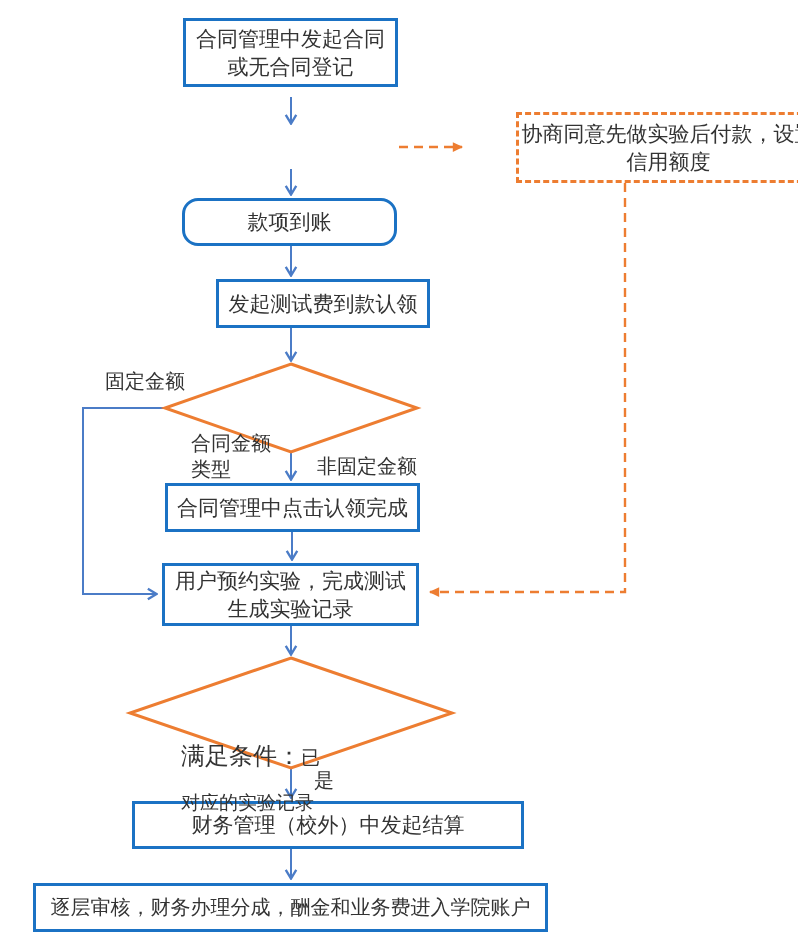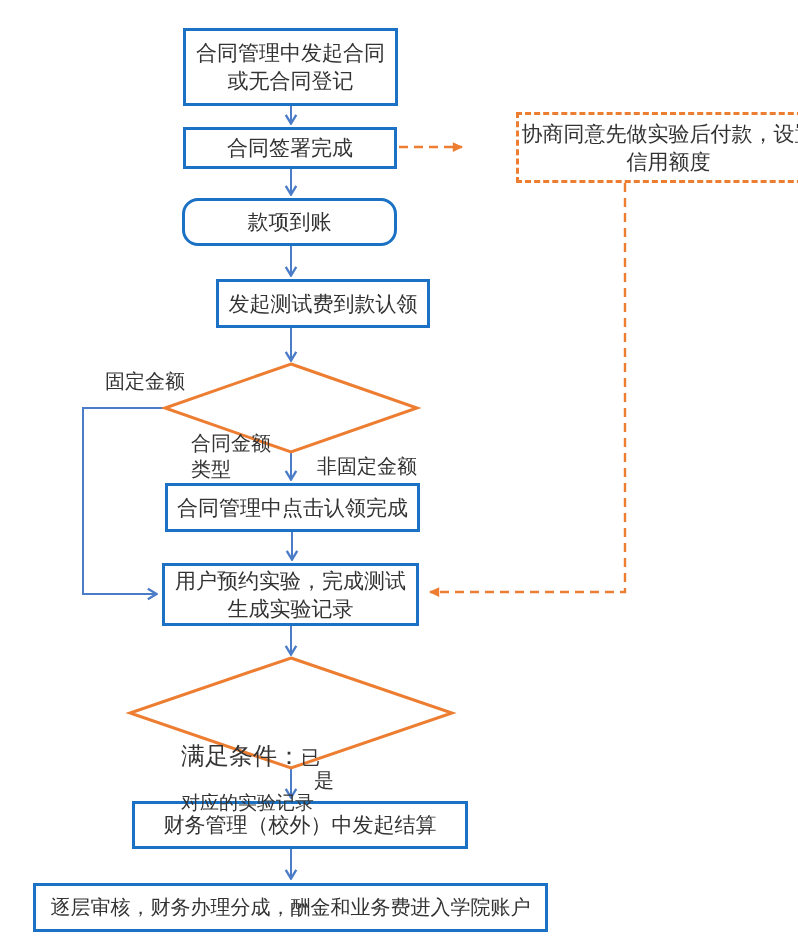--- a/index.html
+++ b/index.html
@@ -82,35 +82,34 @@
     <line class="cb" x1="292" y1="532" x2="292" y2="559" marker-end="url(#ab)"></line>
     <line class="cb" x1="291" y1="626" x2="291" y2="654" marker-end="url(#ab)"></line>
     <line class="cb" x1="291" y1="769" x2="291" y2="797" marker-end="url(#ab)"></line>
     <line class="cb" x1="291" y1="849" x2="291" y2="878" marker-end="url(#ab)"></line>
     <polyline class="cb" points="165,408 83,408 83,594 156,594" marker-end="url(#ab)"></polyline>
 
     <polygon class="diamond" points="291,364 417,408 291,452 165,408"></polygon>
     <polygon class="diamond" points="291,658 452,713 291,768 130,713"></polygon>
   </svg>
 
-  <div class="node" style="left:183px; top:18px;  width:215px; height:78px;margin-top:10px;">合同管理中发起合同
+  <div class="node" style="left:183px; top:18px;  width:215px; height:69px;">合同管理中发起合同
 或无合同登记</div>
 
-  <div class="node" style="left:183px; top:127px; width:214px; height:42px;">合同签署完成</div>
 
   <div class="node" style="left:182px; top:198px; width:215px; height:48px;border-radius:16px;">款项到账</div>
 
   <div class="node" style="left:177px; top:279px; width:214px; height:49px;margin-left:39px;">发起测试费到款认领</div>
 
   <div class="node" style="left:165px; top:483px; width:255px; height:49px;text-align:center;">合同管理中点击认领完成</div>
 
   <div class="node" style="left:162px; top:563px; width:257px; height:63px;">用户预约实验，完成测试
 生成实验记录</div>
 
-  <div class="node" style="left:132px; top:801px; width:336px; height:48px;">财务管理（校外）中发起结算</div>
+  <div class="node" style="left:132px; top:801px; width:392px; height:48px;">财务管理（校外）中发起结算</div>
 
   <div class="node" style="left:33px;  top:883px; width:515px; height:49px; font-size:20px;">逐层审核，财务办理分成，酬金和业务费进入学院账户</div>
 
   <div class="node dashed" style="left:472px; top:112px; width:305px; height:71px;">协商同意先做实验后付款，设置
 信用额度</div>
 
   <div class="diamond-label" style="left:191px; top:382px; width:200px; font-size:20px;">合同金额
 类型</div>
 
   <div class="diamond-label" style="left:181px; top:673px; width:220px;">

